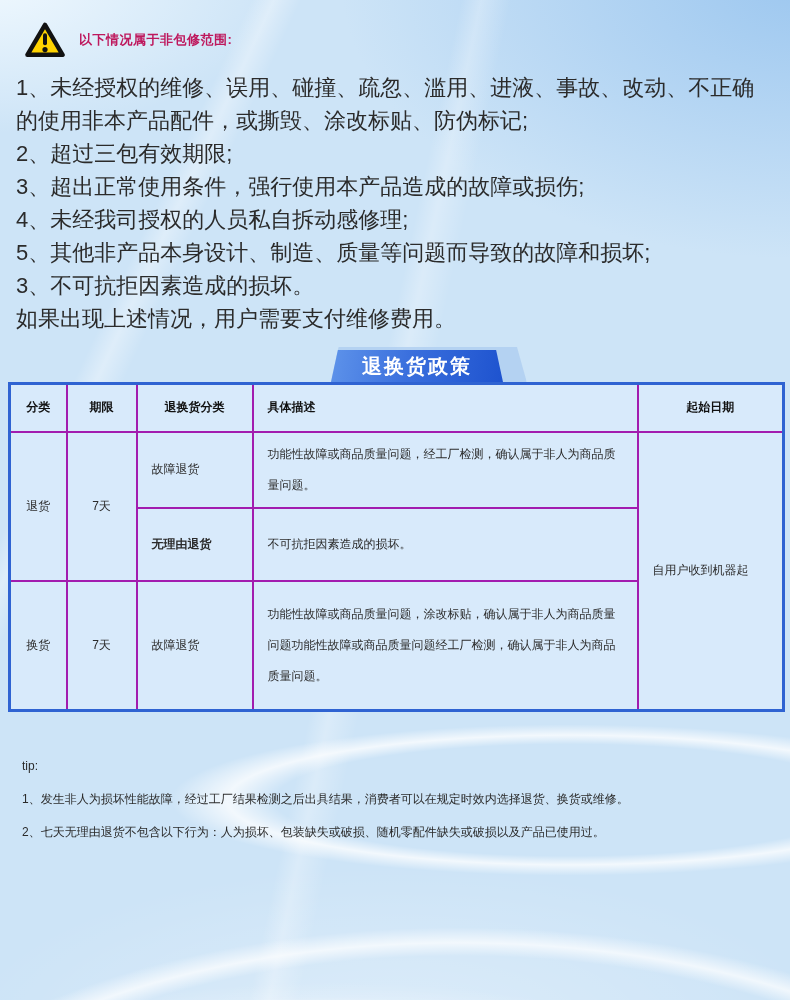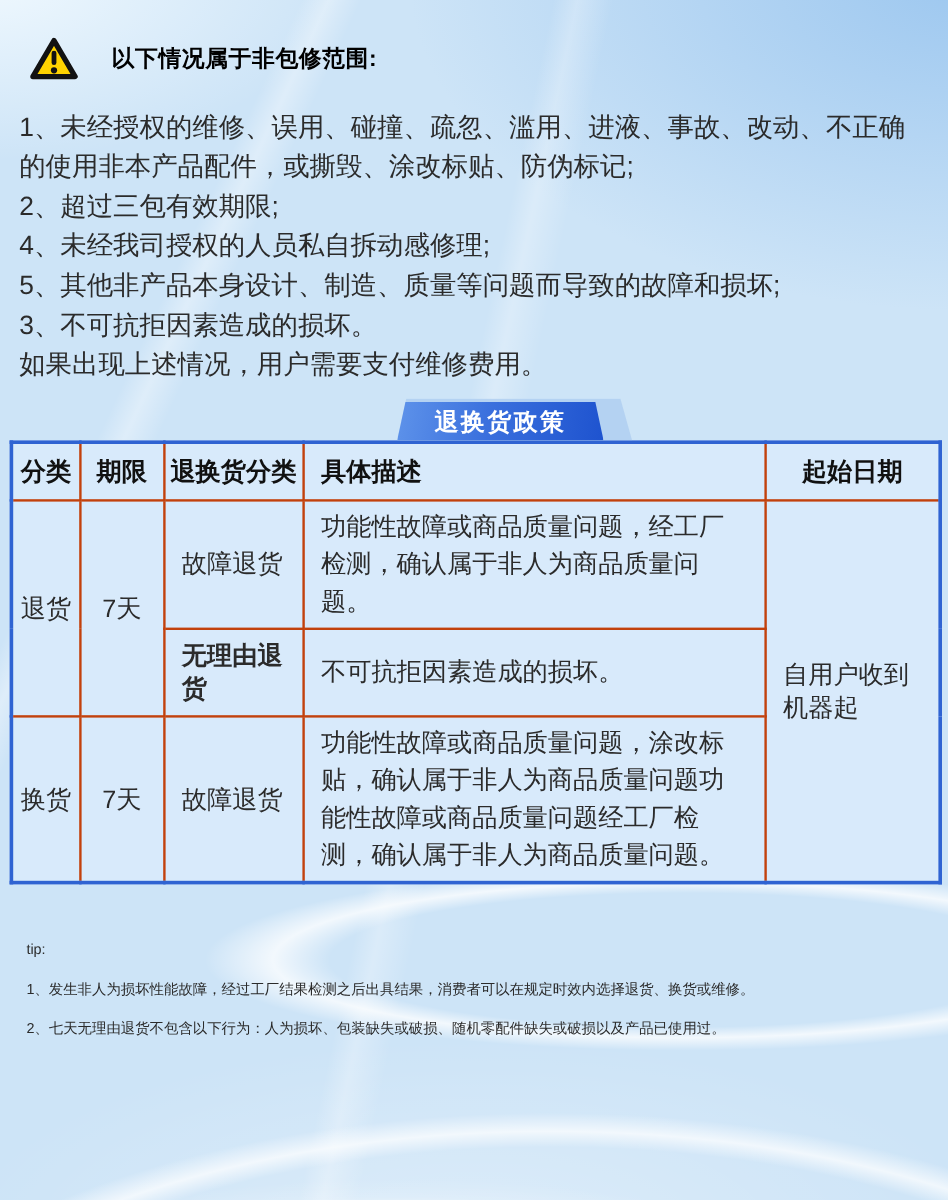--- a/index.html
+++ b/index.html
@@ -22,21 +22,21 @@
       
       radial-gradient(ellipse 95% 45% at 102% -2%, rgba(148,194,238,.85), rgba(148,194,238,0) 62%),
       
       radial-gradient(ellipse 55% 22% at -2% -2%, rgba(242,250,255,.95), rgba(242,250,255,0) 70%);
   }
   .page{position:relative;width:790px;height:1000px;}
 
   
   .warn-header{display:flex;align-items:center;gap:14px;padding:22px 0 0 25px;}
   .warn-header .tri{width:40px;height:36px;flex:0 0 auto;}
-  .warn-title{font-size:19px;font-weight:bold;color:#000000;margin:14px;letter-spacing:.5px;}
+  .warn-title{font-size:13px;font-weight:bold;color:#be185d;margin:0;letter-spacing:.5px;}
 
   
   .warn-list{margin:13px 16px 0 16px;font-size:22px;line-height:33px;color:#2b2b2b;}
   .warn-list p{margin:0;}
 
   
   .banner-wrap{position:relative;width:100%;height:32px;margin-top:15px;padding-left:44px;}
   .banner-back{
     position:absolute;left:50%;top:-3px;transform:translateX(-44%);
     width:196px;height:35px;background:#aecdf0;opacity:.8;
@@ -50,22 +50,22 @@
     color:#ffffff;font-size:20px;font-weight:bold;letter-spacing:2px;
     display:flex;align-items:center;justify-content:center;
   }
 
   
   table.policy{
     width:774px;margin:0 8px;border-collapse:collapse;table-layout:fixed;
     border:3px solid #2f63d2;background:#d8eafb;
   }
   table.policy th,table.policy td{
-    border:2px solid #c2410c;
-    font-size:21px;color:#2b2b2b;
+    border:2px solid #a21caf;
+    font-size:12px;color:#2b2b2b;
     padding:6px 14px;vertical-align:middle;text-align:left;
   }
   table.policy th{font-weight:bold;color:#111;}
   table.policy .center{text-align:center;padding:6px 4px;}
   table.policy tr.hdr{height:48px;}
   table.policy tr.r1{height:73px;}
   table.policy tr.r2{height:73px;}
   table.policy tr.r3{height:130px;}
   td.desc{line-height:31px;}
   td.bold{font-weight:bold;}
@@ -85,20 +85,21 @@
       <polygon points="50,7 94,82 6,82" fill="#ffd300" stroke="#121212" stroke-width="11" stroke-linejoin="round"></polygon>
       <rect x="45" y="28" width="10" height="30" rx="5" fill="#121212"></rect>
       <circle cx="50" cy="69" r="6.5" fill="#121212"></circle>
     </svg>
     <h1 class="warn-title">以下情况属于非包修范围:</h1>
   </div>
 
   <div class="warn-list">
     <p>1、未经授权的维修、误用、碰撞、疏忽、滥用、进液、事故、改动、不正确的使用非本产品配件，或撕毁、涂改标贴、防伪标记;</p>
     <p>2、超过三包有效期限;</p>
+    <p>3、超出正常使用条件，强行使用本产品造成的故障或损伤;</p>
     <p>4、未经我司授权的人员私自拆动感修理;</p>
     <p>5、其他非产品本身设计、制造、质量等问题而导致的故障和损坏;</p>
     <p>3、不可抗拒因素造成的损坏。</p>
     <p>如果出现上述情况，用户需要支付维修费用。</p>
   </div>
 
   <div class="banner-wrap">
     <div class="banner-back"></div>
     <div class="banner">退换货政策</div>
   </div>

